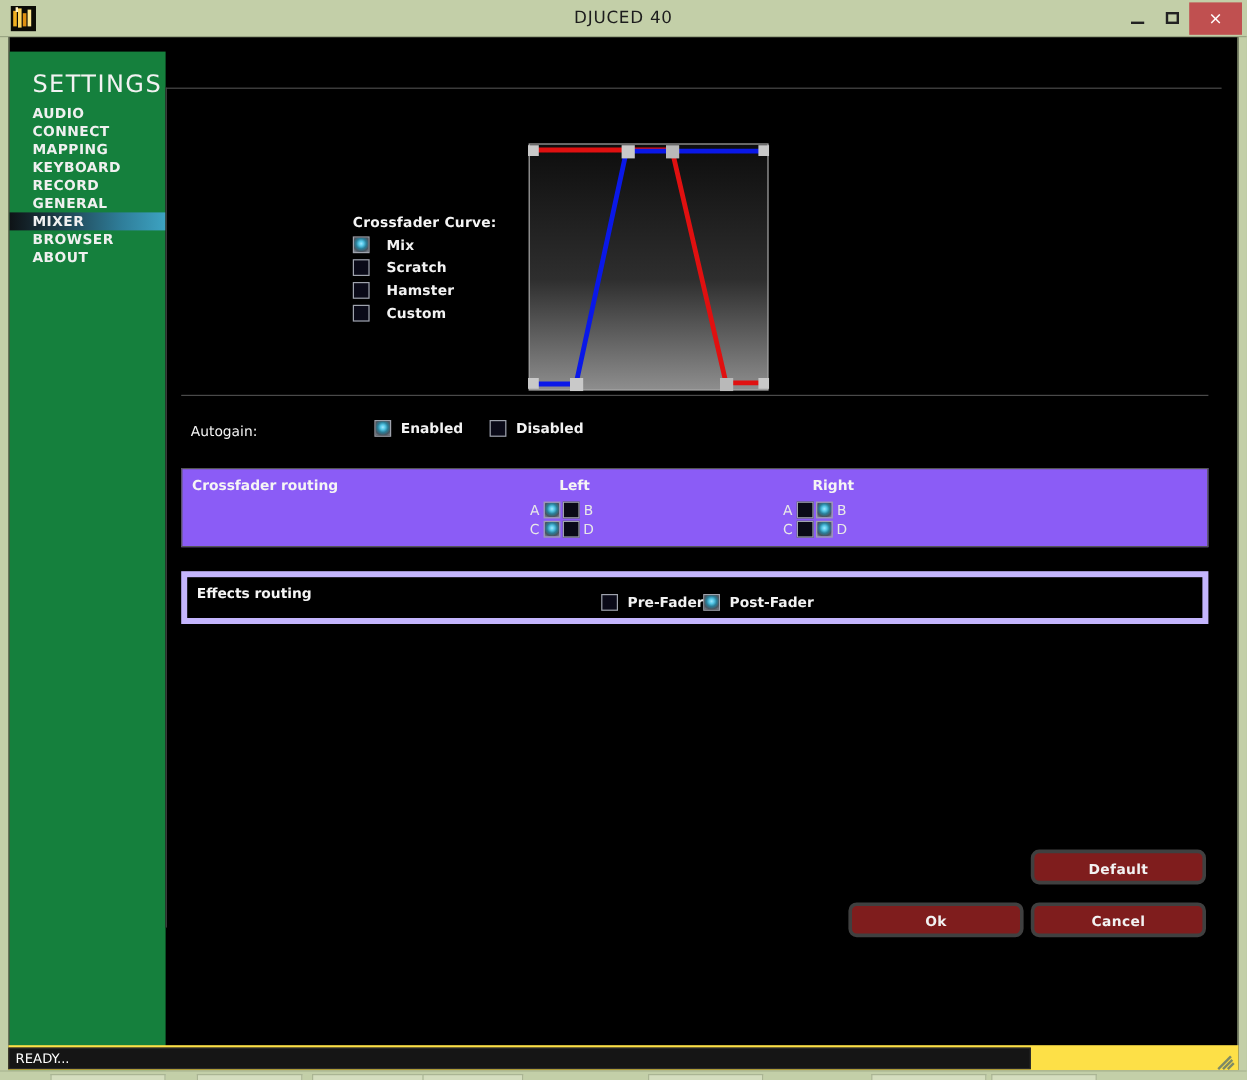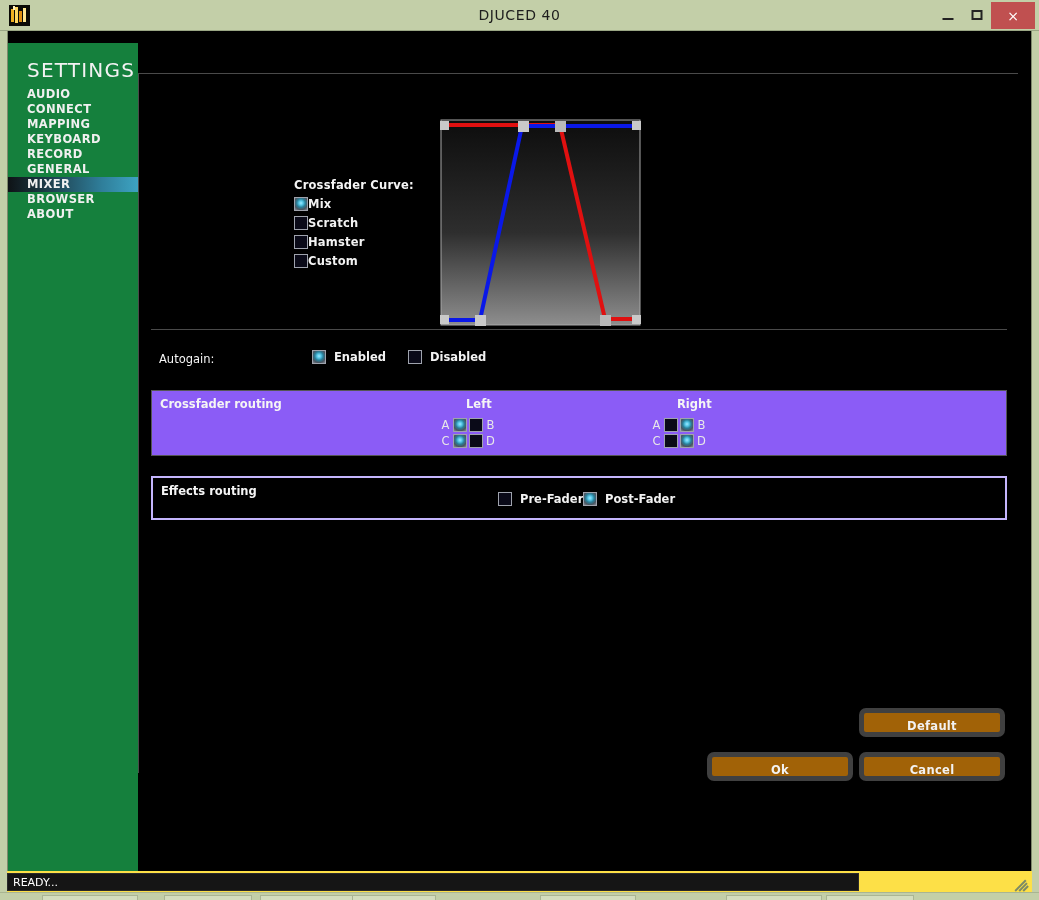--- a/index.html
+++ b/index.html
@@ -173,21 +173,21 @@
     height: 14px;
     border: 1px solid #9fa3ad;
     background: #0a0a18;
     flex: 0 0 auto;
     position: relative;
   }
   .cbox.on {
     background: radial-gradient(circle at 50% 42%, #9fe8ff 0%, #55c8e8 22%, #2a7f99 46%, #4a5560 72%, #868d98 100%);
   }
   .opt-row .lbl {
-    margin-left: 0;
+    margin-left: 14px;
     font-family: "DejaVu Sans", sans-serif;
     font-size: 11.5px;
     font-weight: bold;
     color: #f2f2f2;
     letter-spacing: 0.2px;
   }
 
   
   #curve-graph {
     position: absolute;
@@ -266,40 +266,40 @@
     color: #e8e8e8;
   }
   .mrow .cbox { margin: 0 1px; }
 
   
   #effects-group {
     position: absolute;
     left: 12px; top: 402px;
     width: 856px;
     height: 44px;
-    border: 2px solid #c4b5fd;
+    border: 5px solid #c4b5fd;
     background: #000;
   }
   #effects-title {
     position: absolute;
     left: 8px; top: 6px;
     font-family: "DejaVu Sans", sans-serif;
     font-size: 11.5px;
     font-weight: bold;
     color: #f5f5f5;
   }
   #fx-pre  { position: absolute; left: 345px; top: 14px; }
   #fx-post { position: absolute; left: 430px; top: 14px; }
 
   
   .abtn {
     position: absolute;
     height: 29px;
-    background: #a16207;
-    border: 5px solid #404040;
+    background: #7f1d1d;
+    border: 3px solid #404040;
     border-radius: 7px;
     color: #f2f2f2;
     font-family: "DejaVu Sans", sans-serif;
     font-size: 11.5px;
     font-weight: bold;
     letter-spacing: 0.3px;
     cursor: pointer;
     text-align: center;
     line-height: 27px;
   }

